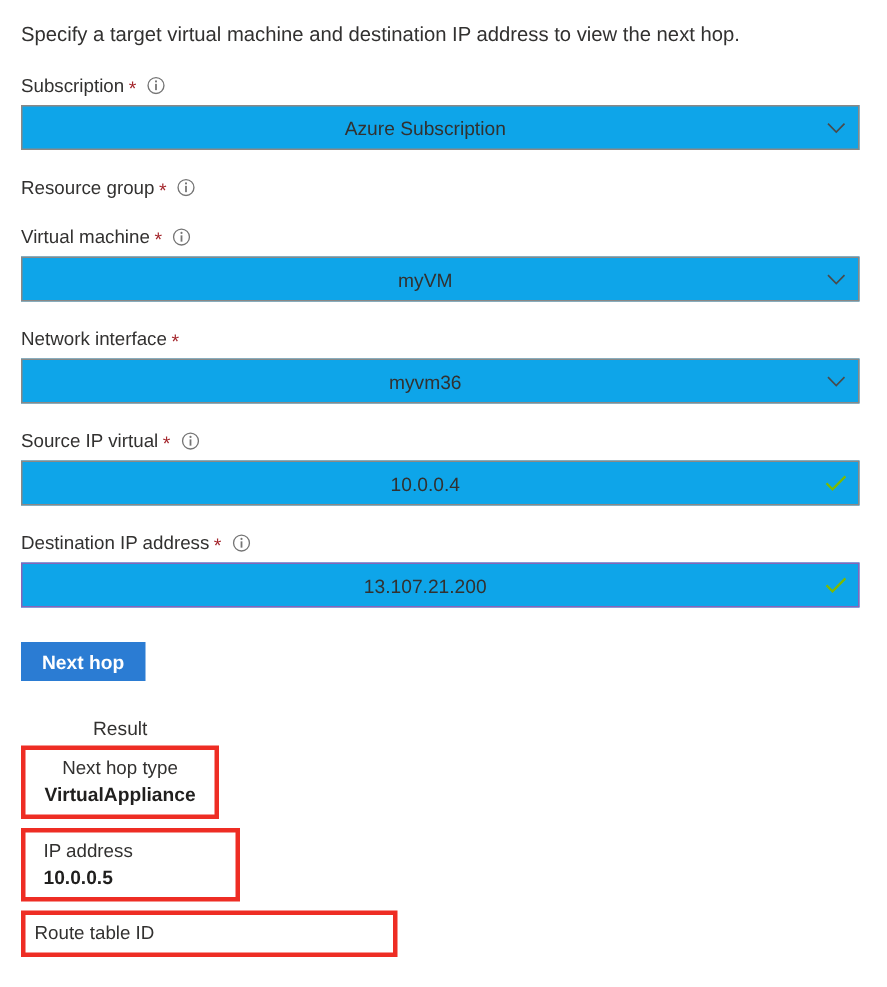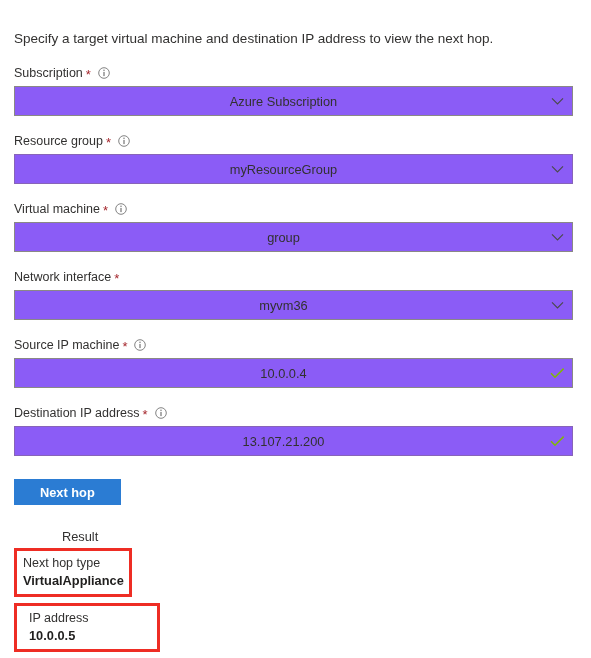--- a/index.html
+++ b/index.html
@@ -22,21 +22,21 @@
     height: 658px;
     box-sizing: border-box;
     padding: 0 14px;
   }
 
   
   .intro {
     font-size: 13.5px;
     color: #323130;
     line-height: 18px;
-    padding-top: 30px;
+    padding-top: 14px;
     padding-bottom: 0;
   }
 
   
   .field {
     margin-top: 17px;
     text-align: center;
   }
   .field-label {
     font-size: 12.5px;
@@ -64,21 +64,21 @@
     height: 12px;
     flex: none;
   }
   .info-icon svg { display: block; }
 
   .control {
     position: relative;
     height: 30px;
     box-sizing: border-box;
     border: 1px solid #8a8886;
-    background: #8b5cf6;
+    background: #0ea5e9;
     display: flex;
     align-items: center;
     width: 559px;
   }
   .control.focused {
     border: 1px solid #8764b8;
   }
   .control .value {
     font-size: 12.8px;
     color: #323130;
@@ -97,21 +97,21 @@
   }
   .chev svg, .check svg { display: block; }
 
   
   .btn-row { margin-top: 23px; }
   .btn-primary {
     display: inline-flex;
     align-items: center;
     justify-content: center;
     height: 26px;
-    padding: 0 26px;
+    padding: 0 14px;
     background: #2b7cd3;
     color: #ffffff;
     font-size: 12.8px;
     font-weight: bold;
     border: none;
     cursor: pointer;
     font-family: "Liberation Sans", sans-serif;
   }
 
   
@@ -122,21 +122,21 @@
     margin-bottom: 4px;
     margin-left: 48px;
   }
 
   .hl-box {
     border: 3px solid #ee2d24;
     box-sizing: border-box;
     padding: 4px 6px 5px 6px;
     margin-bottom: 6px;
   }
-  .hl-box.w1 { width: 118px; }
+  .hl-box.w1 { width: 132px; text-align: center; }
   .hl-box.w2 { width: 146px; padding-left: 12px; }
   .hl-box.w3 { width: 251px; }
 
   .res-label {
     font-size: 12.5px;
     color: #323130;
     line-height: 16px;
   }
   .res-value {
     font-size: 12.8px;
@@ -180,44 +180,36 @@
       <span>Resource group</span>
       <span class="req-star">*</span>
       <span class="info-icon">
         <svg width="12" height="12" viewBox="0 0 12 12">
           <circle cx="6" cy="6" r="5.3" fill="none" stroke="#757575" stroke-width="0.9"></circle>
           <circle cx="6" cy="3.3" r="0.72" fill="#757575"></circle>
           <rect x="5.4" y="4.9" width="1.2" height="4.2" fill="#757575"></rect>
         </svg>
       </span>
     </div>
-    <div class="control focused">
-      <span class="value">myResourceGroup</span>
-      <span class="affix chev">
-        <svg width="13" height="9" viewBox="0 0 13 9">
-          <path d="M1 1.4 L6.5 7 L12 1.4" fill="none" stroke="#4a4a4a" stroke-width="1.1"></path>
-        </svg>
-      </span>
-    </div>
   </div>
 
   <div class="field">
     <div class="field-label">
       <span>Virtual machine</span>
       <span class="req-star">*</span>
       <span class="info-icon">
         <svg width="12" height="12" viewBox="0 0 12 12">
           <circle cx="6" cy="6" r="5.3" fill="none" stroke="#757575" stroke-width="0.9"></circle>
           <circle cx="6" cy="3.3" r="0.72" fill="#757575"></circle>
           <rect x="5.4" y="4.9" width="1.2" height="4.2" fill="#757575"></rect>
         </svg>
       </span>
     </div>
     <div class="control">
-      <span class="value">group</span>
+      <span class="value">myVM</span>
       <span class="affix chev">
         <svg width="13" height="9" viewBox="0 0 13 9">
           <path d="M1 1.4 L6.5 7 L12 1.4" fill="none" stroke="#4a4a4a" stroke-width="1.1"></path>
         </svg>
       </span>
     </div>
   </div>
 
   <div class="field">
     <div class="field-label">
@@ -229,21 +221,21 @@
       <span class="affix chev">
         <svg width="13" height="9" viewBox="0 0 13 9">
           <path d="M1 1.4 L6.5 7 L12 1.4" fill="none" stroke="#4a4a4a" stroke-width="1.1"></path>
         </svg>
       </span>
     </div>
   </div>
 
   <div class="field">
     <div class="field-label">
-      <span>Source IP machine</span>
+      <span>Source IP virtual</span>
       <span class="req-star">*</span>
       <span class="info-icon">
         <svg width="12" height="12" viewBox="0 0 12 12">
           <circle cx="6" cy="6" r="5.3" fill="none" stroke="#757575" stroke-width="0.9"></circle>
           <circle cx="6" cy="3.3" r="0.72" fill="#757575"></circle>
           <rect x="5.4" y="4.9" width="1.2" height="4.2" fill="#757575"></rect>
         </svg>
       </span>
     </div>
     <div class="control">

